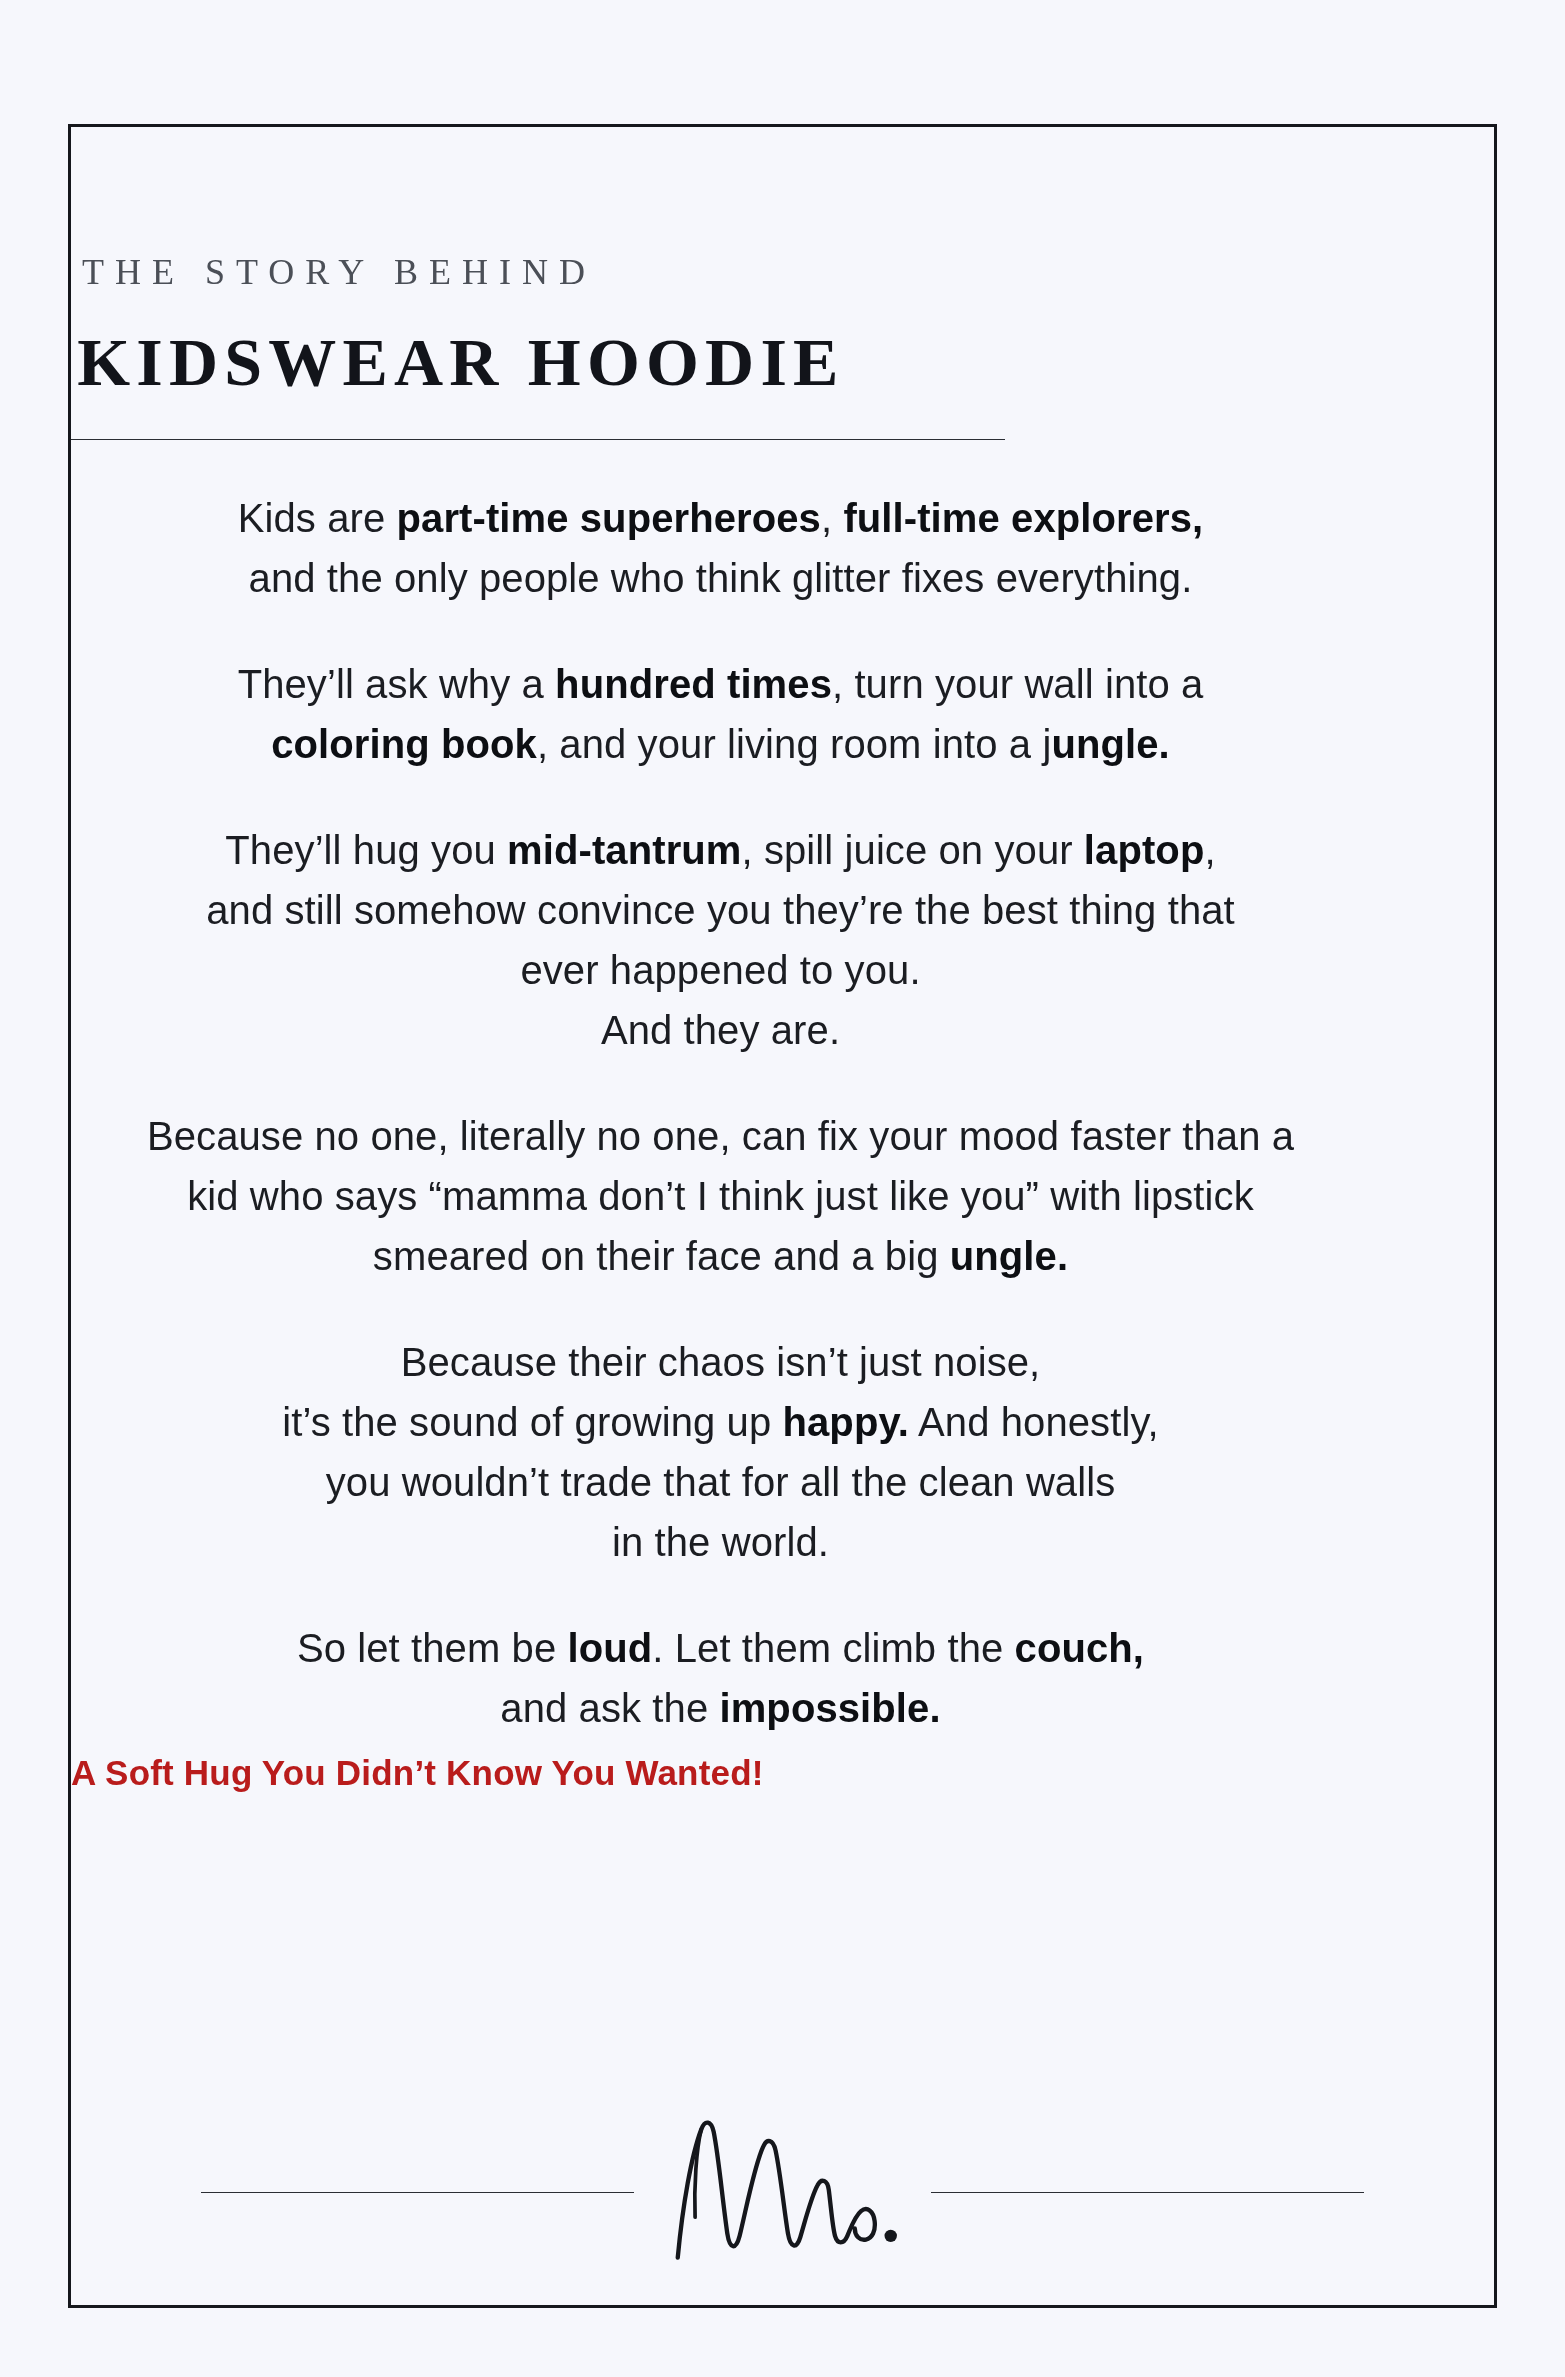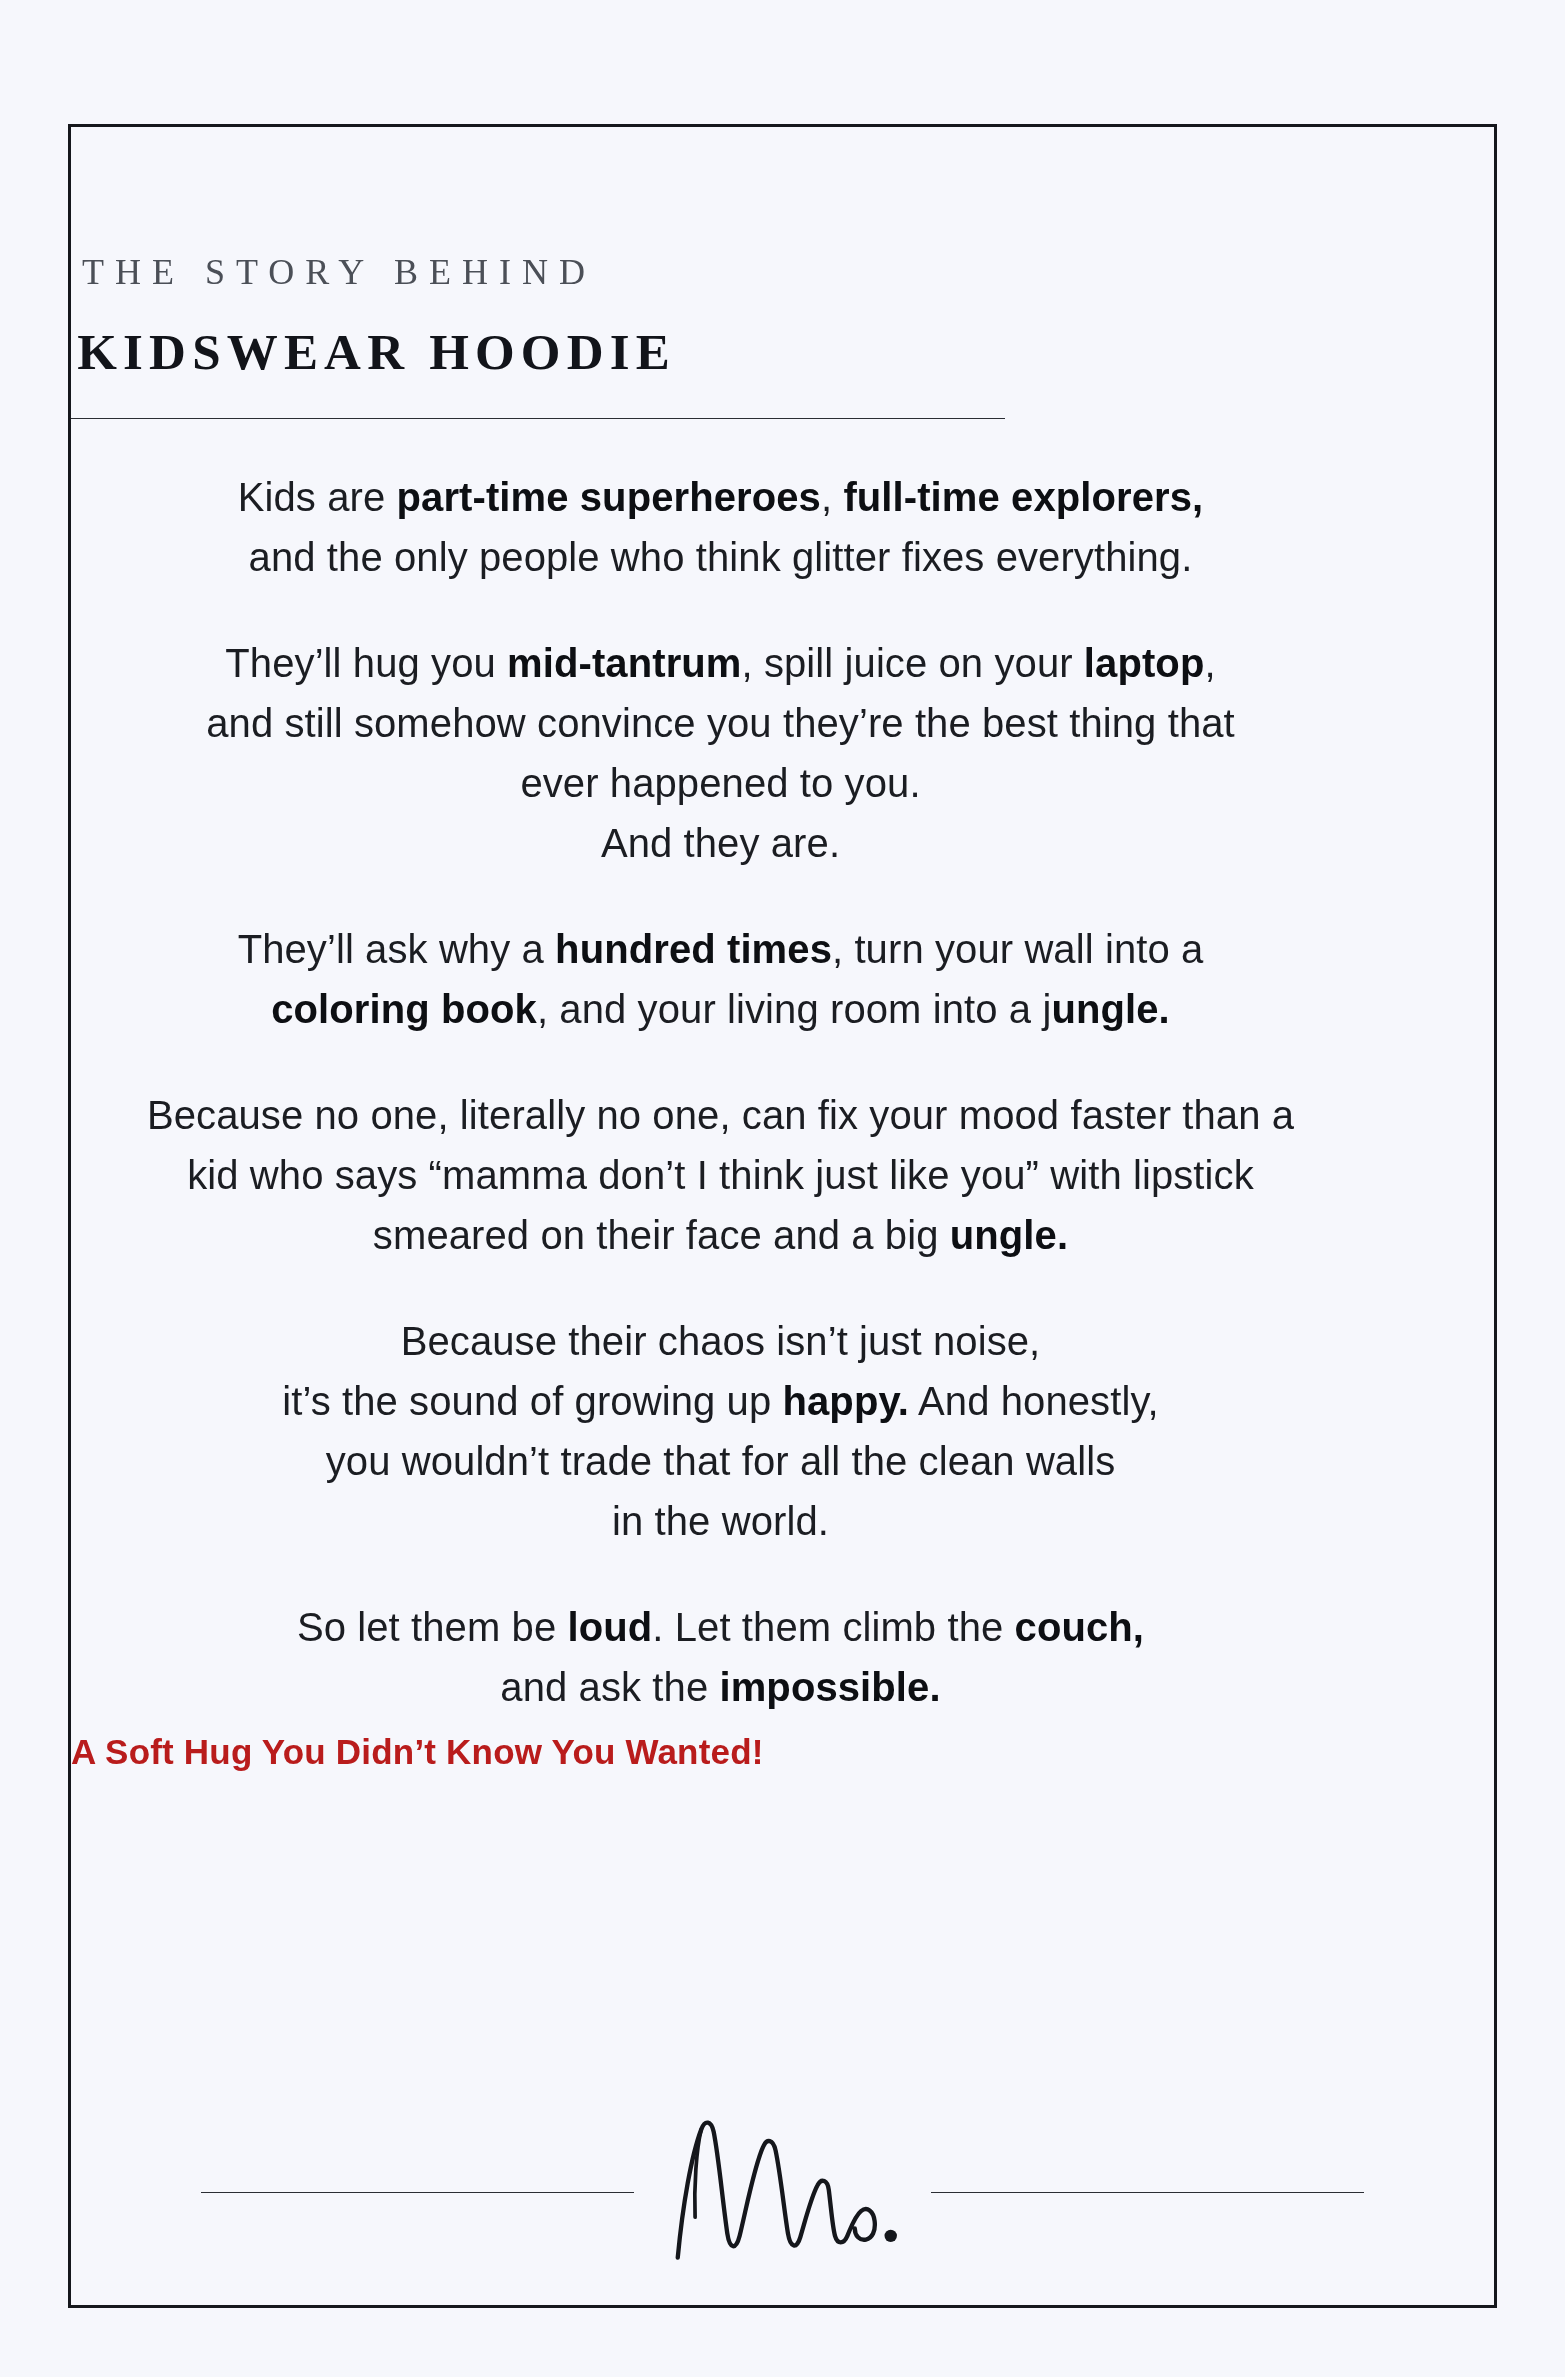--- a/index.html
+++ b/index.html
@@ -44,21 +44,21 @@
     color: #4b4f57;
     text-transform: uppercase;
     text-align: center;
     text-indent: 11px;
   }
 
   .title {
     margin-top: 30px;
     font-family: "Liberation Serif", serif;
     font-weight: bold;
-    font-size: 51px;
+    font-size: 68px;
     letter-spacing: 6.2px;
     color: #12141a;
     text-align: center;
     text-indent: 6.2px;
   }
 
   .rule {
     margin-top: 37px;
     width: 934px;
     height: 1.2px;
@@ -127,22 +127,22 @@
   <div class="inner">
 
     <div class="eyebrow">THE STORY BEHIND</div>
 
     <div class="title">KIDSWEAR HOODIE</div>
 
     <div class="rule"></div>
 
     <div class="body" id="story-body">
         <p class="para"><span>Kids are </span><b>part-time superheroes</b><span>, </span><b>full-time explorers,</b><br><span>and the only people who think glitter fixes everything.</span></p>
+        <p class="para"><span>They’ll ask why a </span><b>hundred times</b><span>, turn your wall into a</span><br><b>coloring book</b><span>, and your living room into a j</span><b>ungle.</b></p>
         <p class="para"><span>They’ll hug you </span><b>mid-tantrum</b><span>, spill juice on your </span><b>laptop</b><span>,</span><br><span>and still somehow convince you they’re the best thing that</span><br><span>ever happened to you.</span><br><span>And they are.</span></p>
-        <p class="para"><span>They’ll ask why a </span><b>hundred times</b><span>, turn your wall into a</span><br><b>coloring book</b><span>, and your living room into a j</span><b>ungle.</b></p>
         <p class="para"><span>Because no one, literally no one, can fix your mood faster than a</span><br><span>kid who says “mamma don’t I think just like you” with lipstick</span><br><span>smeared on their face and a big </span><b>ungle.</b></p>
         <p class="para"><span>Because their chaos isn’t just noise,</span><br><span>it’s the sound of growing up </span><b>happy.</b><span> And honestly,</span><br><span>you wouldn’t trade that for all the clean walls</span><br><span>in the world.</span></p>
         <p class="para"><span>So let them be </span><b>loud</b><span>. Let them climb the </span><b>couch,</b><br><span>and ask the </span><b>impossible.</b></p>
       </div>
 
     <div class="closing">A Soft Hug You Didn’t Know You Wanted!</div>
 
   </div>
 
   <div class="signature-row">

